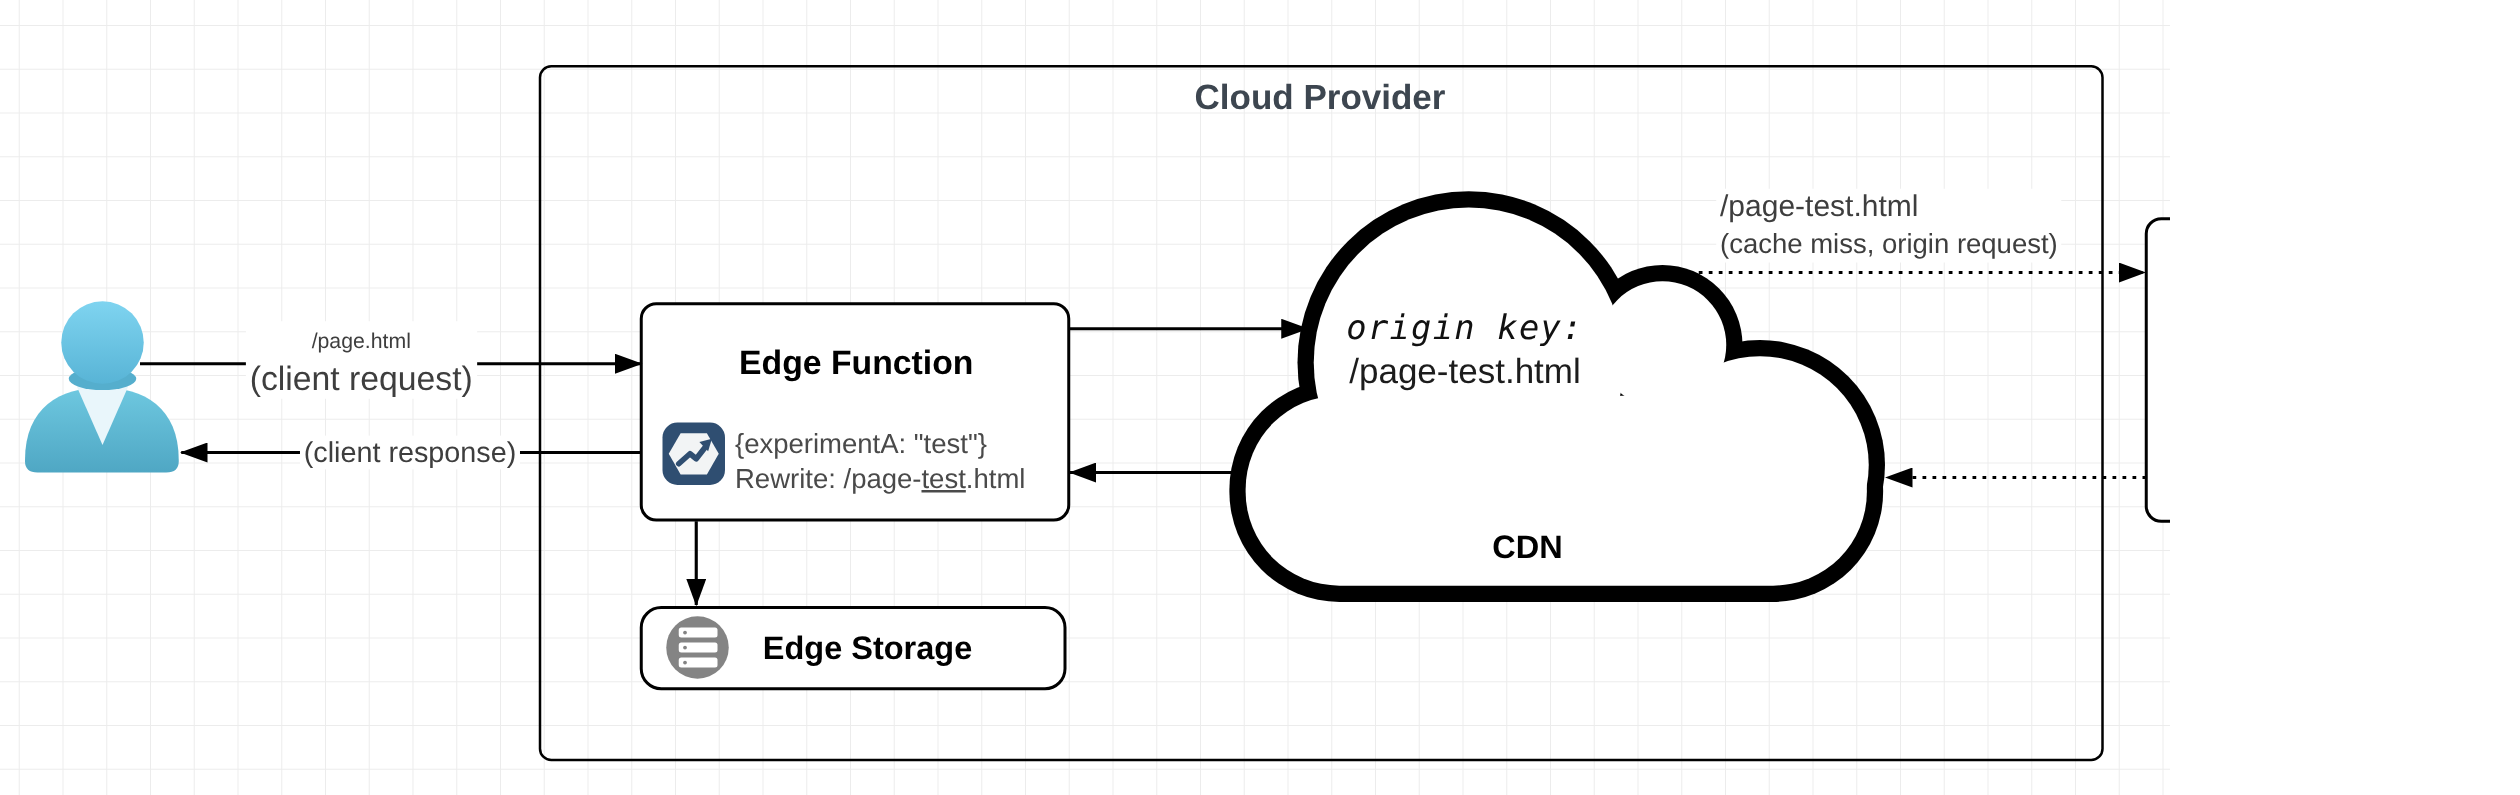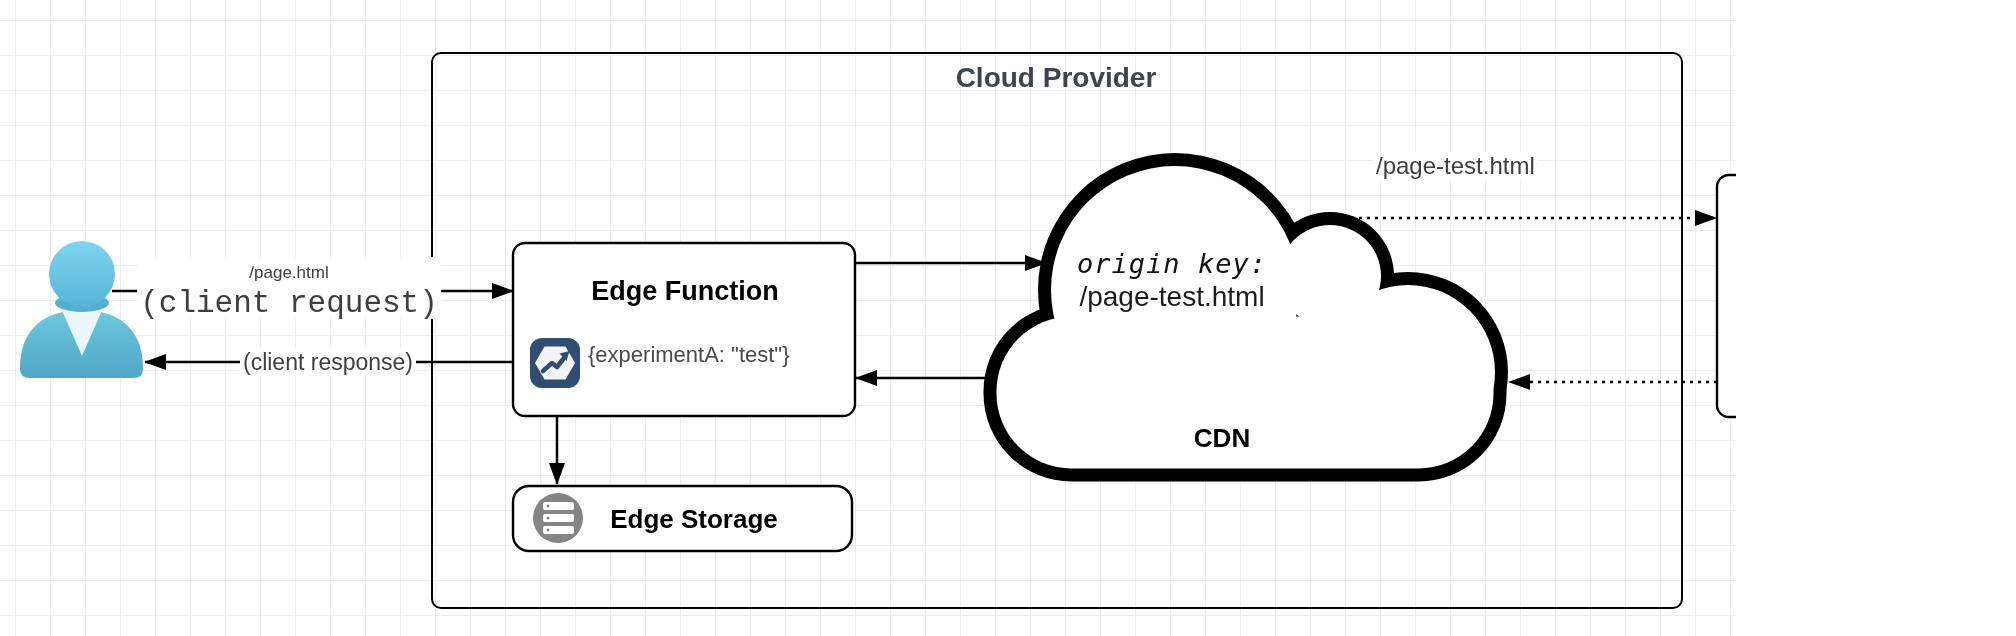--- a/index.html
+++ b/index.html
@@ -102,35 +102,37 @@
         <circle cx="548" cy="518" r="1.5"></circle>
         <circle cx="548" cy="530" r="1.5"></circle>
       </g>
     </g>
   </svg>
 
   <div class="lbl center title-dark" style="left:1056px;top:78px;font-size:28px;">Cloud Provider</div>
 
   <div class="lbl center edge-label" style="left:289px;top:288px;font-size:24px;line-height:31px;">
     <div style="font-size:17px;">/page.html</div>
-    <div style="font-size:31px;font-family:Liberation Mono, monospace;">(client request)</div>
+    <div style="font-size:27px;">(client request)</div>
   </div>
 
   <div class="lbl center edge-label" style="left:328px;top:362px;font-size:23px;text-align:right;">(client response)</div>
 
   <div class="lbl center" style="left:685px;top:291px;font-size:27px;font-weight:bold;color:#000;text-align:center;">Edge Function</div>
   <div class="lbl" style="left:588px;top:341px;font-size:22px;line-height:28px;color:#4a4a4a;">
     <div>{experimentA: "test"}</div>
+    <div><span>Rewrite: /page-</span><span class="u">test</span><span>.html</span></div>
   </div>
 
   <div class="lbl center" style="left:694px;top:519px;font-size:26px;font-weight:bold;color:#000;">Edge Storage</div>
 
   <div class="lbl center" style="left:1172px;top:263px;font-size:27px;font-style:italic;
        font-family:'DejaVu Sans Mono',monospace;color:#111;letter-spacing:1px;">origin key:</div>
   <div class="lbl center" style="left:1172px;top:297px;font-size:28px;color:#1c1c1c;">/page-test.html</div>
   <div class="lbl center" style="left:1222px;top:414px;font-size:26px;font-weight:bold;color:#000;margin-top:24px;">CDN</div>
 
   <div class="lbl" style="left:1373px;top:151px;color:#3e3e3e;background:#fff;padding:0 3px;">
     <div style="font-size:24px;line-height:29px;">/page-test.html</div>
+    <div style="font-size:22px;line-height:30px;">(cache miss, origin request)</div>
   </div>
 
 
 </div>
 
 </body></html>

